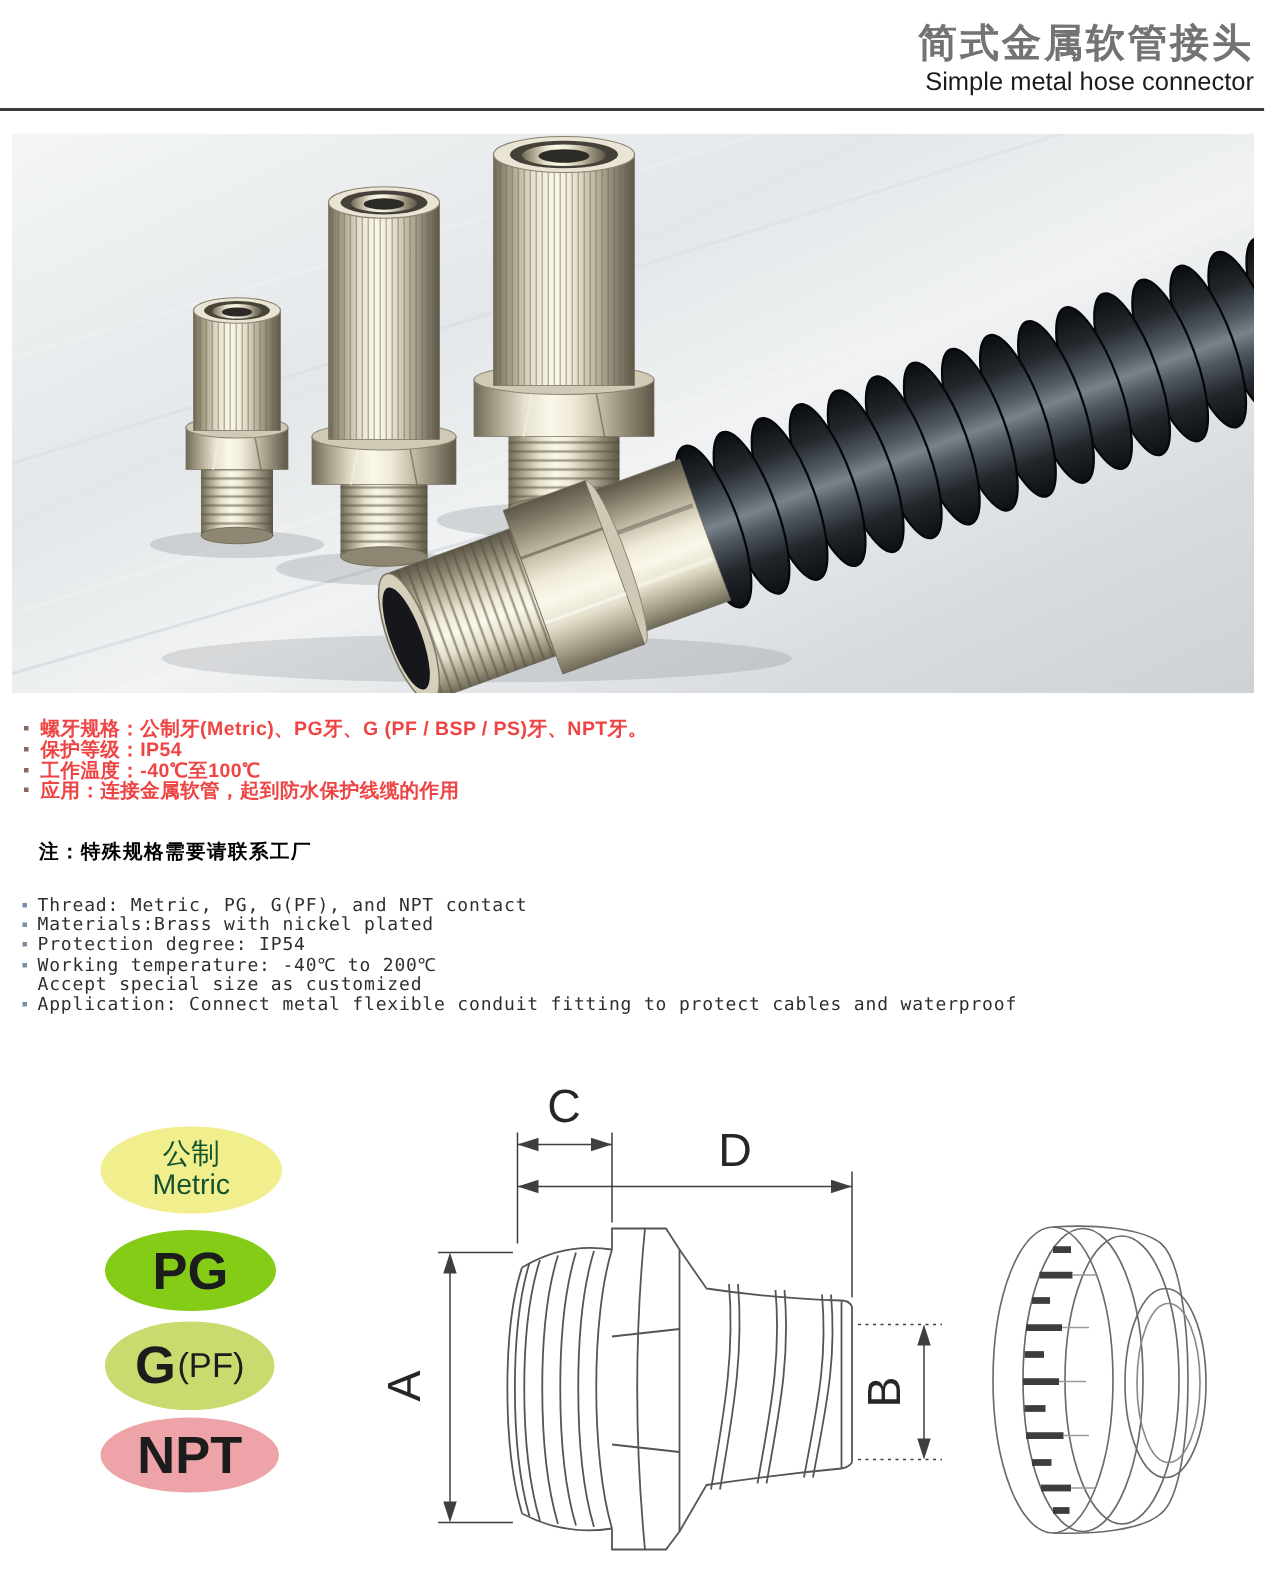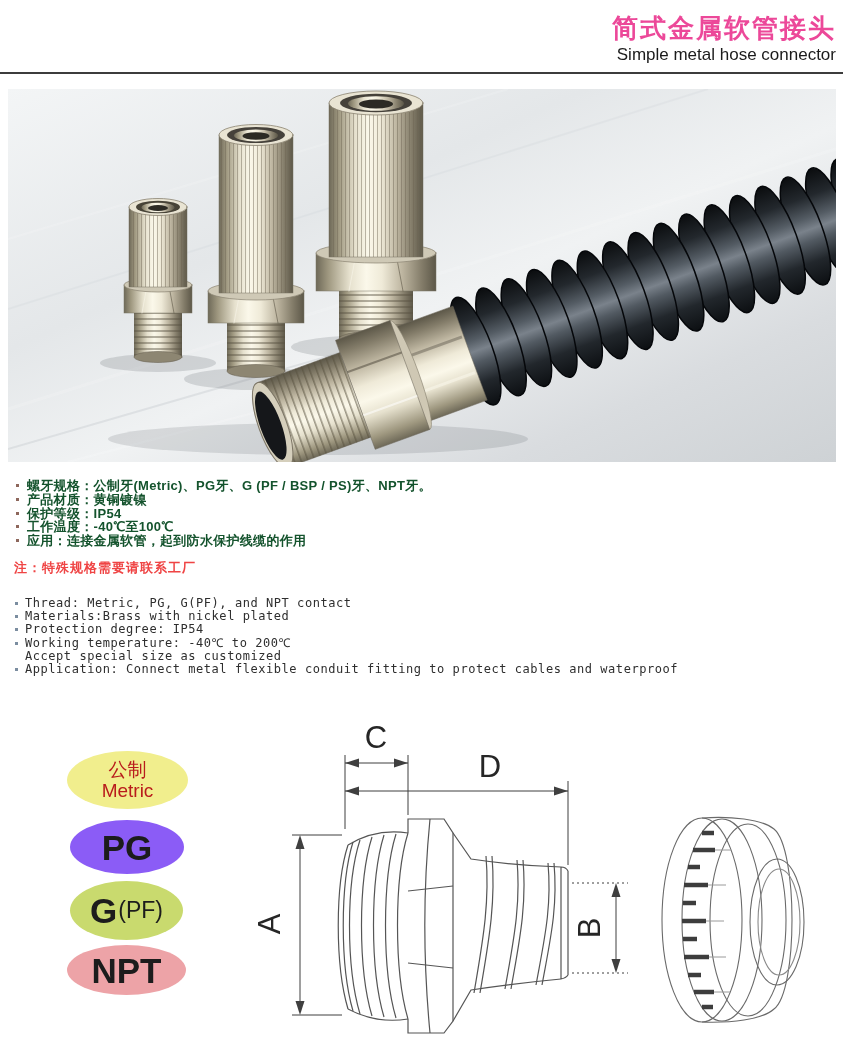--- a/index.html
+++ b/index.html
@@ -14,47 +14,47 @@
     border-radius:11px; border:1px solid #9d150c;
     background:linear-gradient(180deg,#f0564a 0%,#da2b1e 45%,#ba1b10 100%);
     box-shadow:inset 0 2px 2px rgba(255,255,255,.35), inset 0 -3px 4px rgba(0,0,0,.28);
     display:flex; align-items:center; justify-content:center;
   }
   .logo span {
     color:#fff; font-style:italic; font-weight:bold; font-size:25px;
     letter-spacing:.5px; text-shadow:1px 1px 1px rgba(0,0,0,.35);
   }
   .titles { position:absolute; right:7px; top:13px; text-align:right; }
-  .title-cn { font-size:26px; font-weight:bold; color:#ec4899; letter-spacing:2px; line-height:31px; }
+  .title-cn { font-size:26px; font-weight:bold; color:#737373; letter-spacing:2px; line-height:31px; }
   .title-en { font-size:17px; color:#1b1b1b; line-height:21px; }
   .rule { position:absolute; left:0; top:72px; width:843px; height:2px; background:#3c3c3c; }
 
   
   .photo { position:absolute; left:8px; top:89px; width:828px; height:373px; }
 
   
   .specs-cn { position:absolute; left:14px; top:479px; }
-  .cn-line { display:flex; font-size:13px; font-weight:bold; color:#14532d; line-height:13.8px; letter-spacing:.3px; }
+  .cn-line { display:flex; font-size:13px; font-weight:bold; color:#ef4444; line-height:13.8px; letter-spacing:.3px; }
   .cn-line::before { content:""; width:3px; height:3px; background:#8d675c; margin:5px 8px 0 2px; flex:none; }
-  .cn-note { position:absolute; left:14px; top:559px; font-size:13px; font-weight:bold; color:#ef4444; letter-spacing:1px; }
+  .cn-note { position:absolute; left:26px; top:559px; font-size:13px; font-weight:bold; color:#000000; letter-spacing:1px; }
 
   
   .specs-en { position:absolute; left:13px; top:597px; font-family:"DejaVu Sans Mono", monospace; }
   .en-line { display:flex; font-size:12px; color:#2e2e2e; line-height:13.2px; letter-spacing:.55px; white-space:nowrap; }
   .en-line::before { content:""; width:3px; height:3px; background:#7b8da0; margin:5px 7px 0 2px; flex:none; }
   .en-cont { padding-left:12px; }
   .en-cont::before { display:none; }
   .en-note { position:absolute; left:13px; top:687px; font-family:"DejaVu Sans Mono", monospace;
              font-size:12px; color:#2e2e2e; letter-spacing:.55px; }
 
   
   .badge { position:absolute; border-radius:50%; display:flex; align-items:center; justify-content:center;
            color:#222; text-align:center; }
   .badge-metric { left:67px; top:751px; width:121px; height:58px; flex-direction:column;
-                  font-size:19px; line-height:21px; color:#b91c1c; }
+                  font-size:19px; line-height:21px; color:#14532d; }
   .badge-pg  { left:70px; top:820px; width:114px; height:54px; }
   .badge-gpf { left:70px; top:881px; width:113px; height:59px; }
   .badge-npt { left:67px; top:945px; width:119px; height:50px; }
   .badge-big { font-size:35px; font-weight:bold; line-height:1; color:#1c1c1c; }
   .badge-sub { font-size:23px; font-weight:normal; color:#1c1c1c; margin-left:1px; }
 
   
   .drawing { position:absolute; left:250px; top:715px; width:592px; height:335px; }
   .dim-label { font-family:"Liberation Sans", sans-serif; font-size:31px; fill:#262626; }
 </style>
@@ -213,41 +213,40 @@
         <rect x="520" y="-45" width="88" height="90" fill="url(#mH)" stroke="#6d675a" stroke-width=".5"></rect>
         <rect x="520" y="-45" width="88" height="90" fill="url(#threadV)"></rect>
         <ellipse cx="608" cy="0" rx="14" ry="45" fill="#d5cfbc" stroke="#7c7565" stroke-width="1"></ellipse>
         <ellipse cx="610" cy="0" rx="10.5" ry="36" fill="#15171a"></ellipse>
       </g>
     </g>
   </svg>
 
   <div class="specs-cn">
     <div class="cn-line">螺牙规格：公制牙(Metric)、PG牙、G (PF / BSP / PS)牙、NPT牙。</div>
-    <div class="cn-line">产品材质：黄铜镀镍</div>
     <div class="cn-line">保护等级：IP54</div>
     <div class="cn-line">工作温度：-40℃至100℃</div>
     <div class="cn-line">应用：连接金属软管，起到防水保护线缆的作用</div>
   </div>
   <div class="cn-note">注：特殊规格需要请联系工厂</div>
 
   <div class="specs-en">
     <div class="en-line">Thread: Metric, PG, G(PF), and NPT contact</div>
     <div class="en-line">Materials:Brass with nickel plated</div>
     <div class="en-line">Protection degree: IP54</div>
     <div class="en-line">Working temperature: -40℃ to 200℃</div>
     <div class="en-line en-cont">Accept special size as customized</div>
     <div class="en-line">Application: Connect metal flexible conduit fitting to protect cables and waterproof</div>
   </div>
 
   <div class="badge badge-metric" style="background-color: rgb(241, 238, 141);">
     <div>公制</div>
     <div>Metric</div>
   </div>
-  <div class="badge badge-pg" style="background-color: #8b5cf6; text-align: center;">
+  <div class="badge badge-pg" style="background-color: #84cc16; text-align: center;">
     <span class="badge-big">PG</span>
   </div>
   <div class="badge badge-gpf" style="background-color: rgb(201, 218, 110);">
     <span class="badge-big">G</span>
       <span class="badge-sub">(PF)</span>
   </div>
   <div class="badge badge-npt" style="background-color: rgb(237, 163, 167);">
     <span class="badge-big">NPT</span>
   </div>
 

